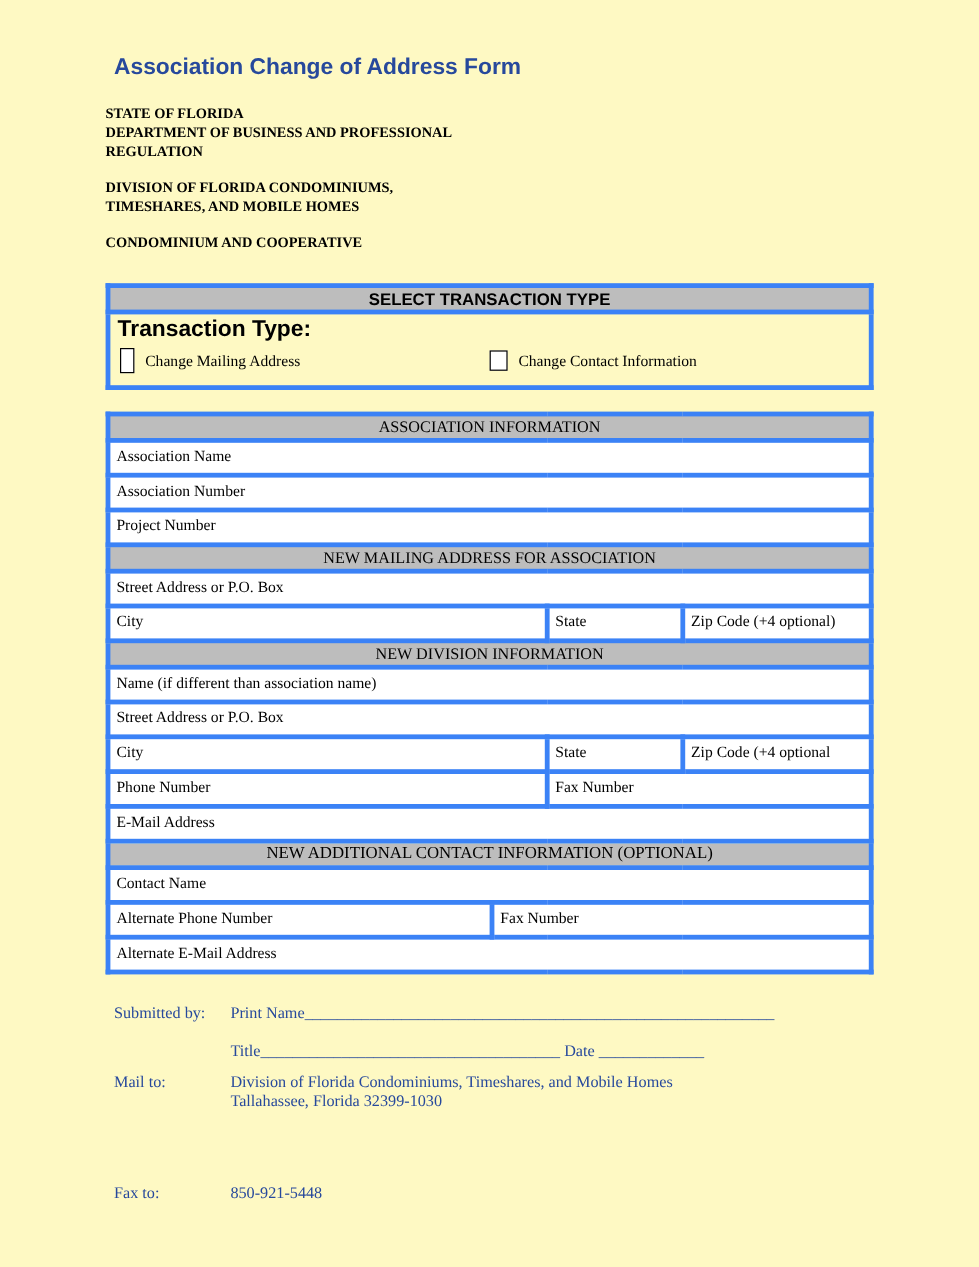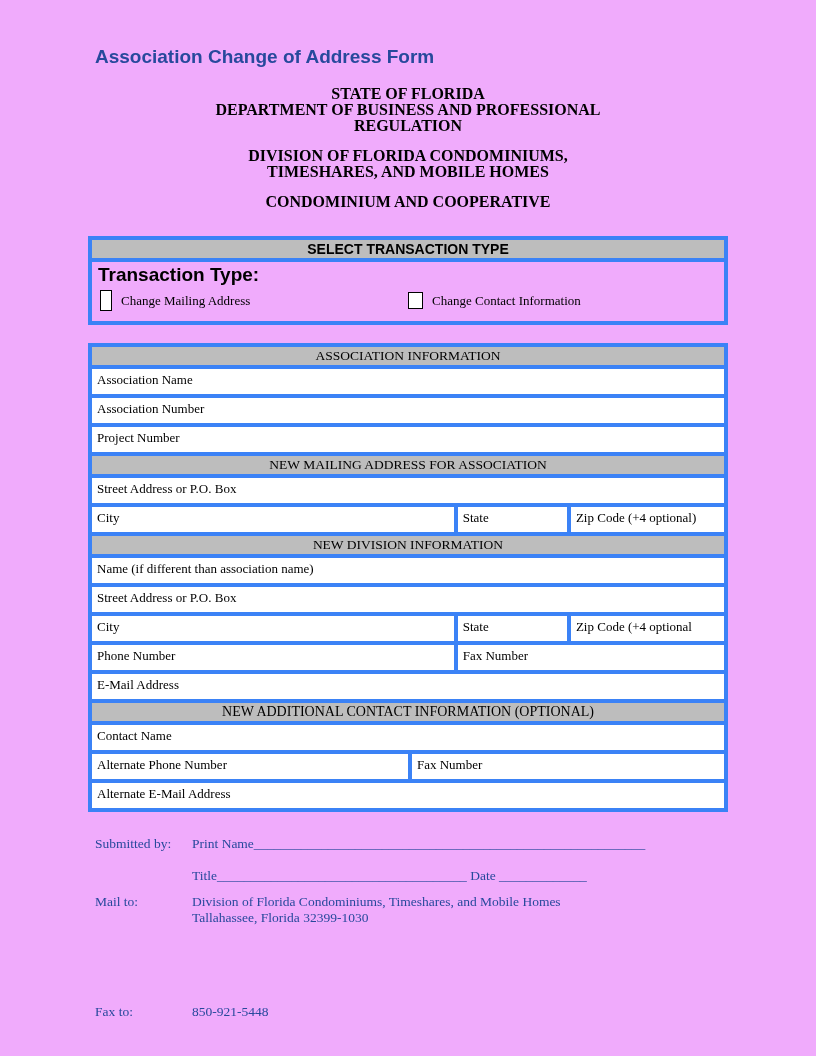--- a/index.html
+++ b/index.html
@@ -1,28 +1,28 @@
 <!DOCTYPE html>
 <html style="--accent-blue: #27499c; --header-gray: #bdbdbd;"><head>
 <meta charset="utf-8">
 <style>
   * { box-sizing: border-box; }
   html, body { margin: 0; padding: 0; background: #ffffff; }
   .page {
-    width: 816px; height: 1056px; background: #f0abfc; position: relative;
+    width: 816px; height: 1056px; background: #fef9c3; position: relative;
     padding: 46px 88px 0 88px;
     font-family: "Liberation Serif", serif; color: #000;
   }
   .doc-title {
     margin: 0 0 18px 7px;
     font-family: "Liberation Sans", sans-serif;
     font-weight: bold; font-size: 19px;
     color: var(--accent-blue, #27499c);
   }
-  .doc-header { text-align: center; font-weight: bold; font-size: 16px; line-height: 16px; }
+  .doc-header { font-weight: bold; font-size: 12px; line-height: 16px; }
   .doc-header .blk { margin-bottom: 14px; }
 
   .form-table {
     width: 100%; border-collapse: collapse; table-layout: fixed;
     border: 4px solid #000;
   }
   .form-table td { border: 4px solid #3b82f6; }
   .sec {
     background: var(--header-gray, #bdbdbd);
     text-align: center; font-size: 13.5px; height: 18px; padding: 1px 4px;
@@ -50,21 +50,21 @@
   .footer {
     margin: 24px 0 0 7px;
     font-weight: normal; font-size: 13.5px; line-height: 16px;
     color: var(--accent-blue, #27499c);
   }
   .frow { display: flex; margin-bottom: 16px; }
   .fl { width: 97px; flex: none; }
   .fc { flex: 1; white-space: nowrap; overflow: hidden; }
   .frow.titledate { margin-bottom: 10px; }
   .frow.mailto { margin-bottom: 0; }
-  .frow.faxto { margin-top: 78px; }
+  .frow.faxto { margin-top: 60px; }
 </style>
 </head>
 <body>
 
 <div class="page">
 
   <h1 class="doc-title">Association Change of Address Form</h1>
 
   <div class="doc-header">
     <div class="blk">

